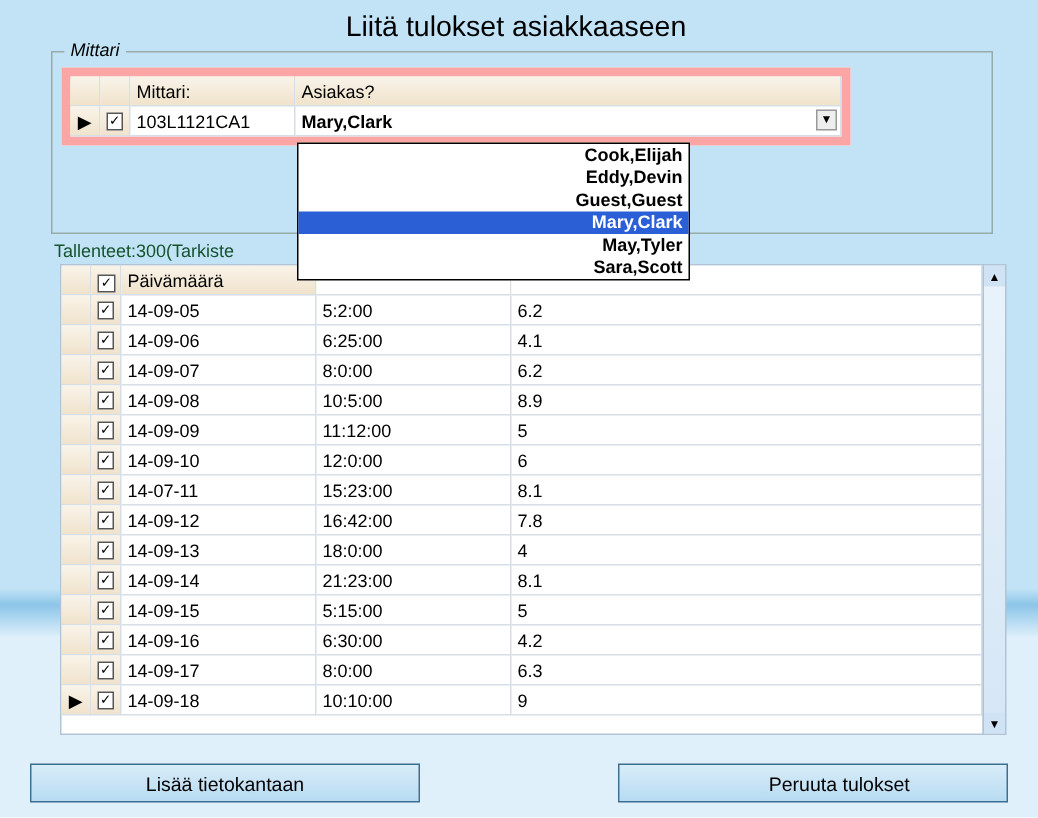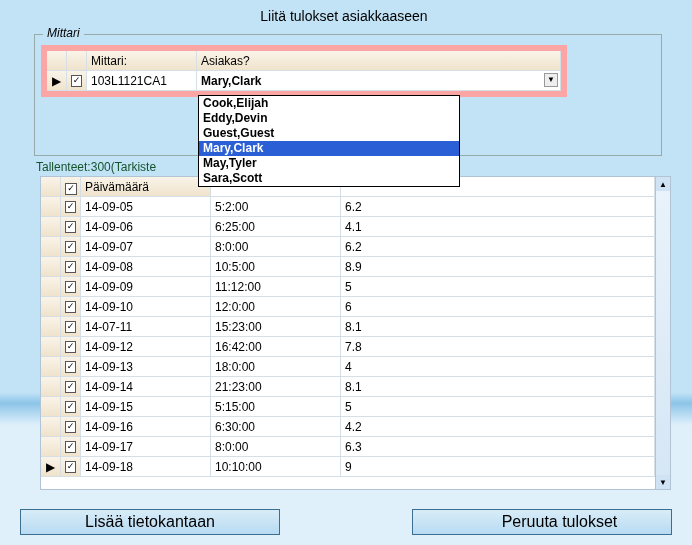--- a/index.html
+++ b/index.html
@@ -7,21 +7,21 @@
     font-family: Arial, sans-serif;
     font-size: 12px;
     background: linear-gradient(180deg, #c2e3f6 0%, #c2e3f6 72%, #8cc5e8 74%, #dff0fb 78%, #dff0fb 100%);
     width: 692px;
     height: 545px;
     overflow: hidden;
     position: relative;
   }
   .title {
     text-align: center;
-    font-size: 14px;
+    font-size: 19px;
     padding: 8px 4px 6px 0;
     color: #000;
   }
   .fieldset {
     position: absolute;
     left: 34px;
     top: 34px;
     width: 628px;
     height: 122px;
     border: 1px solid #9aa;
@@ -78,20 +78,21 @@
     font-size: 8px; cursor: pointer;
   }
   .dropdown-list {
     position: absolute;
     left: 198px;
     top: 95px;
     width: 262px;
     background: #fff;
     border: 1px solid #000;
     z-index: 50;
+    text-align: right;
   }
   .dropdown-list .opt {
     height: 15px; line-height: 15px; padding: 0 4px; font-weight: bold; font-size: 12px;
     cursor: pointer;
   }
   .dropdown-list .opt.highlight {
     background: #2b5fd6; color: #fff;
   }
   .tallenteet-label {
     position: absolute;
@@ -138,21 +139,21 @@
     align-items:center;justify-content:center;font-size:9px;line-height:9px;color:#000;
     cursor:pointer;
   }
   .btn {
     position: absolute;
     bottom: 10px;
     height: 26px;
     width: 260px;
     background: linear-gradient(180deg,#d8ecf8,#b8dbf2);
     border: 1px solid #3c6e92;
-    font-size: 16px;
+    font-size: 13px;
     cursor: pointer;
   }
   .btn.left { left: 20px; }
   .btn.right { right: 20px; padding-left: 35px; }
 </style>
 </head>
 <body>
 
 <div class="title">Liitä tulokset asiakkaaseen</div>
 

